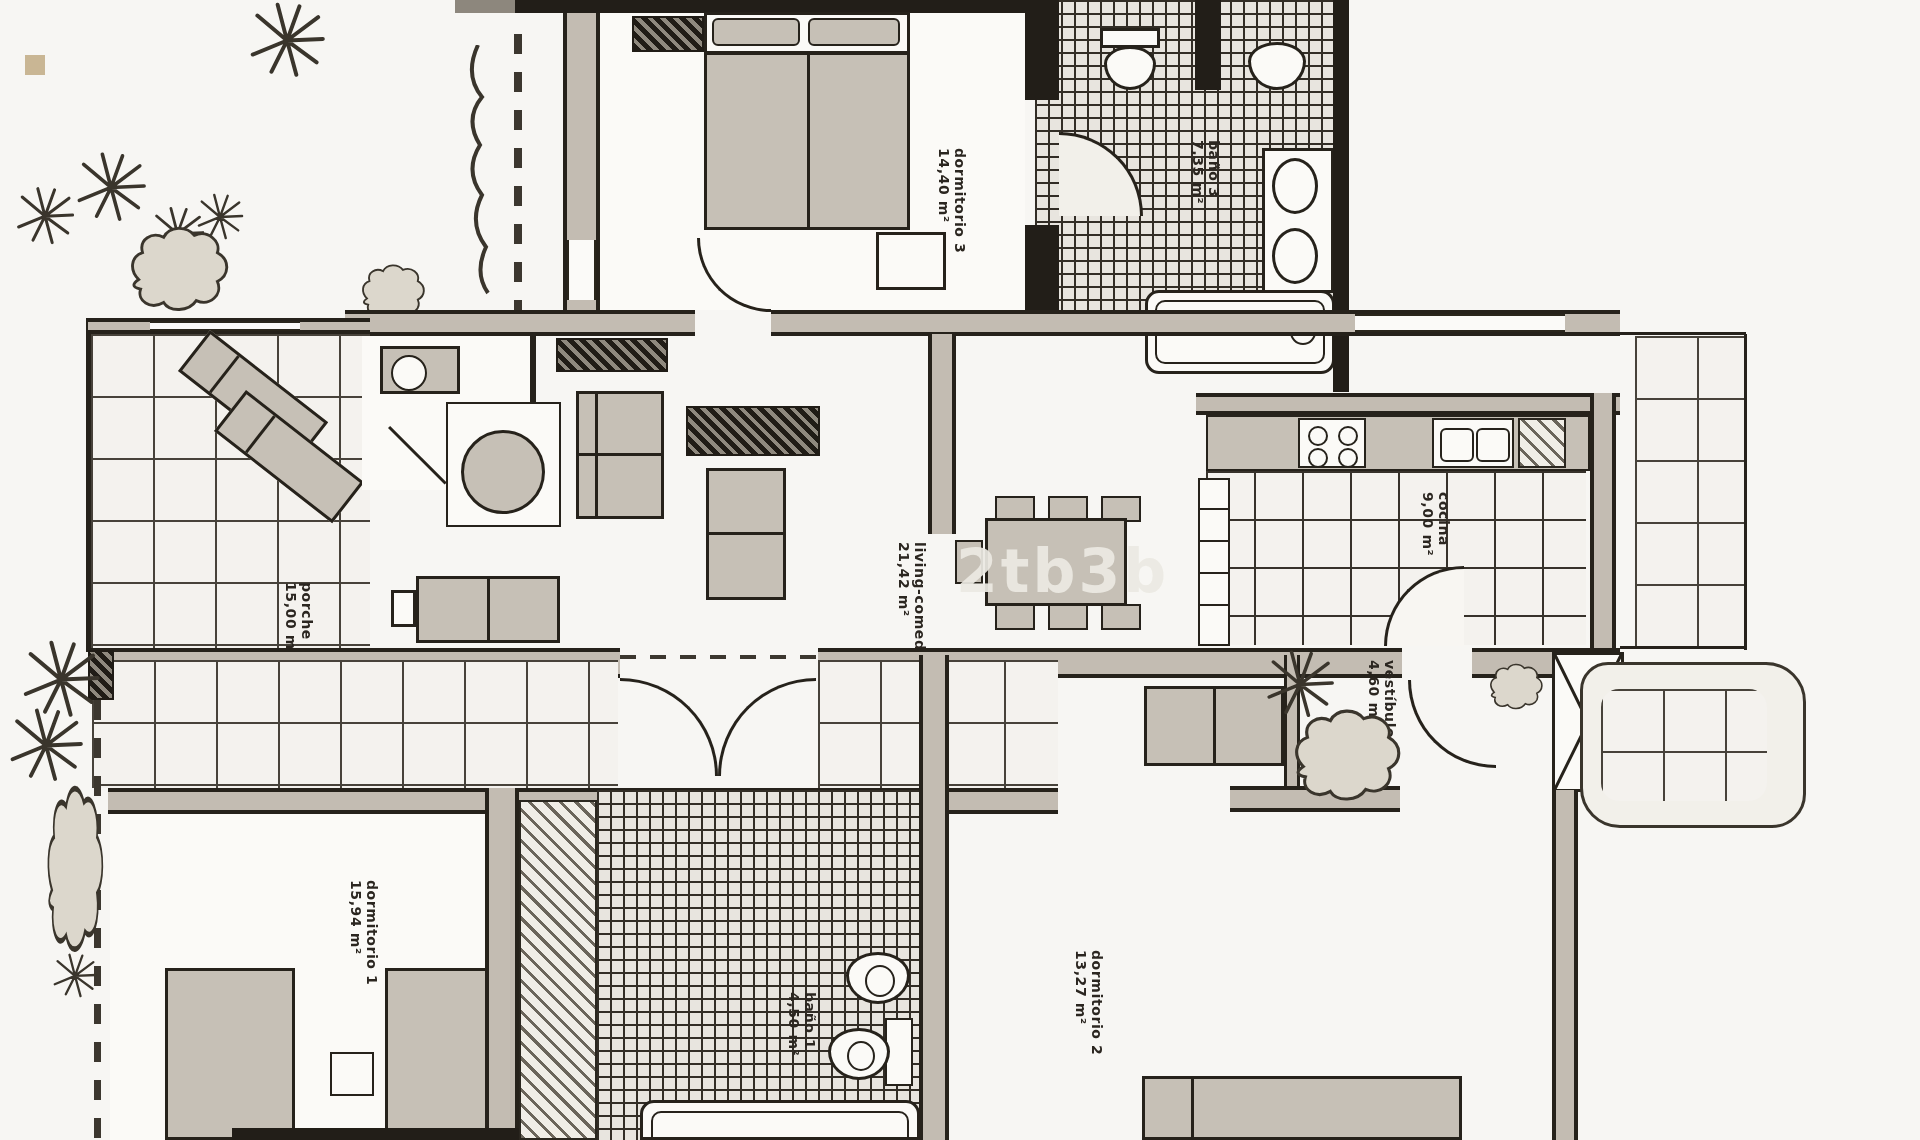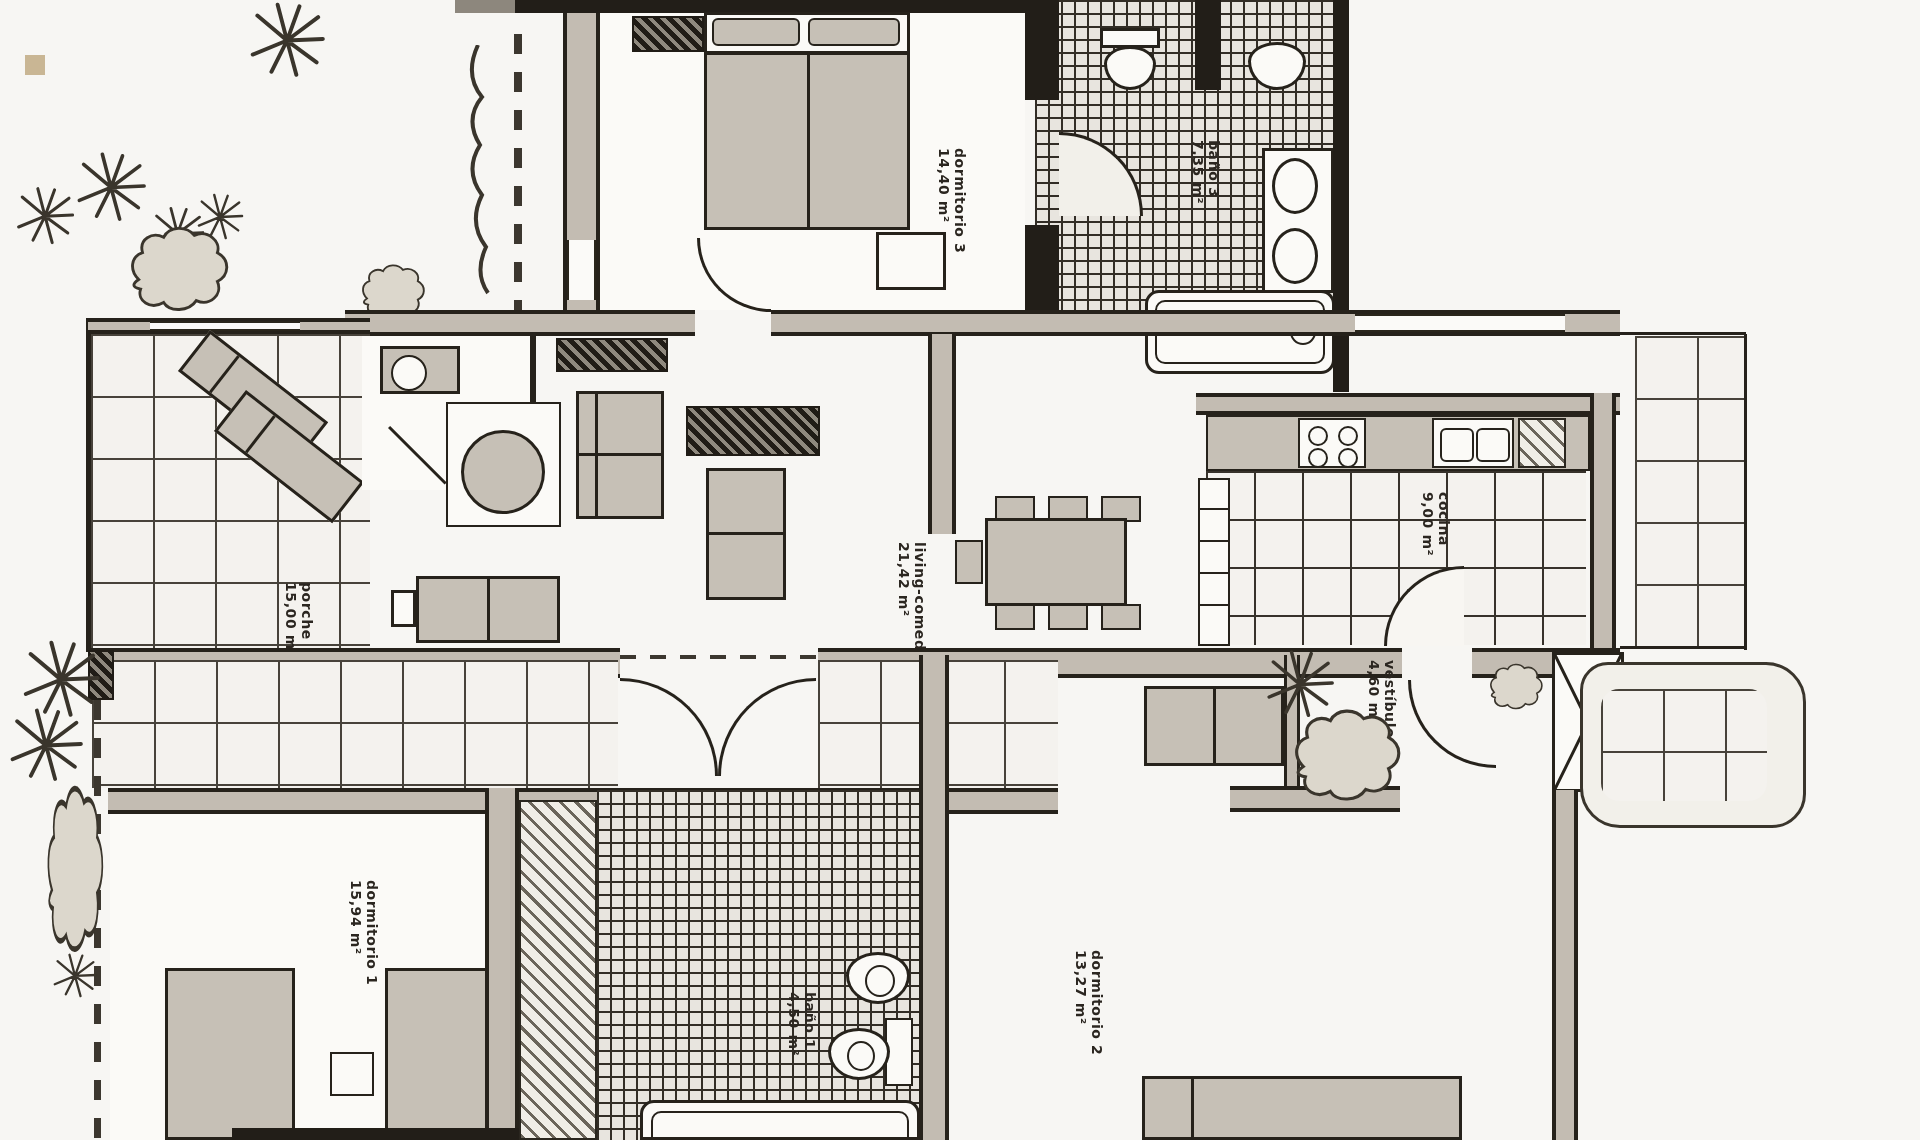--- a/index.html
+++ b/index.html
@@ -191,20 +191,21 @@
 
   <div class="abs gray" style="left:995px;top:496px;width:40px;height:26px;border-width:2px"></div>
   <div class="abs gray" style="left:1048px;top:496px;width:40px;height:26px;border-width:2px"></div>
   <div class="abs gray" style="left:1101px;top:496px;width:40px;height:26px;border-width:2px"></div>
   <div class="abs gray" style="left:955px;top:540px;width:28px;height:44px;border-width:2px"></div>
   <div class="abs gray" style="left:985px;top:518px;width:142px;height:88px"></div>
   <div class="abs gray" style="left:995px;top:604px;width:40px;height:26px;border-width:2px"></div>
   <div class="abs gray" style="left:1048px;top:604px;width:40px;height:26px;border-width:2px"></div>
   <div class="abs gray" style="left:1101px;top:604px;width:40px;height:26px;border-width:2px"></div>
 
+  <div class="abs watermark" style="left:956px;top:536px">2tb3b</div>
 
   <div class="abs wall-h" style="left:1196px;top:393px;width:424px;height:22px"></div>
   <div class="abs gray" style="left:1206px;top:415px;width:384px;height:56px;border-width:2px"></div>
   <div class="abs outline" style="left:1298px;top:418px;width:68px;height:50px;border-width:2px">
     <div class="abs" style="left:8px;top:6px;width:16px;height:16px;border:2px solid #26221b;border-radius:50%"></div>
     <div class="abs" style="left:38px;top:6px;width:16px;height:16px;border:2px solid #26221b;border-radius:50%"></div>
     <div class="abs" style="left:8px;top:28px;width:16px;height:16px;border:2px solid #26221b;border-radius:50%"></div>
     <div class="abs" style="left:38px;top:28px;width:16px;height:16px;border:2px solid #26221b;border-radius:50%"></div>
   </div>
   <div class="abs outline" style="left:1432px;top:418px;width:82px;height:50px;border-width:2px">

